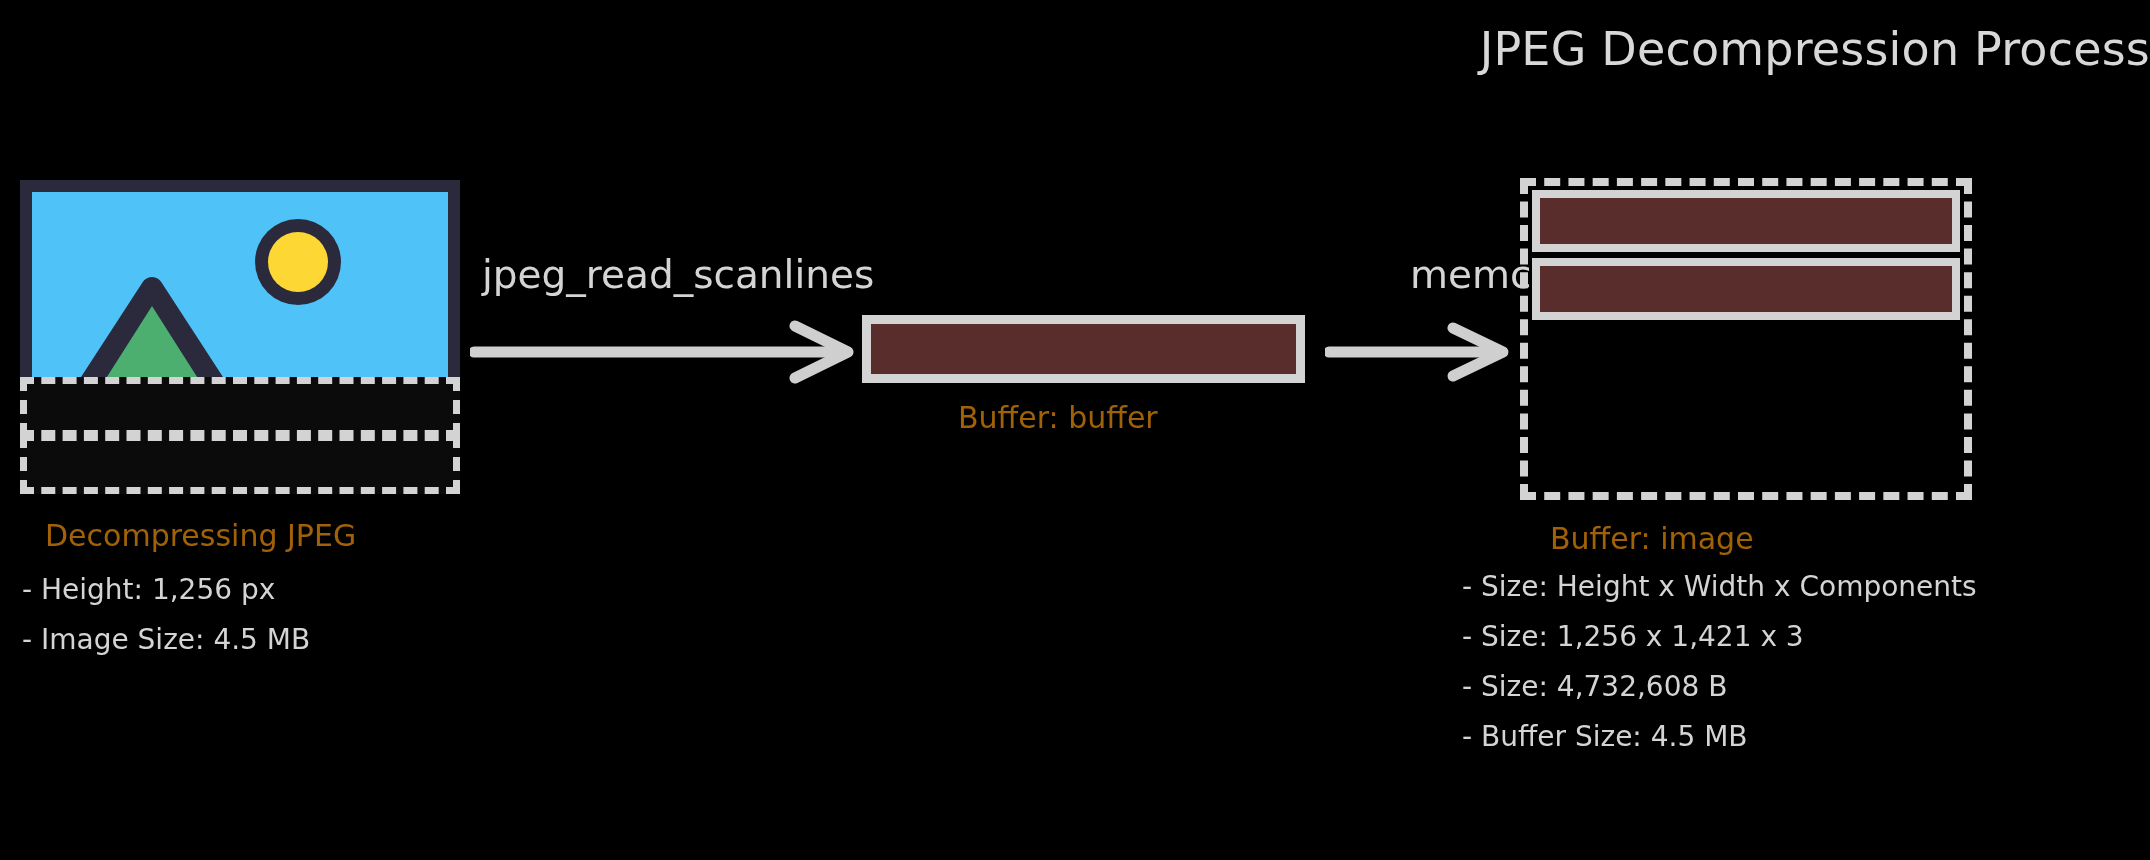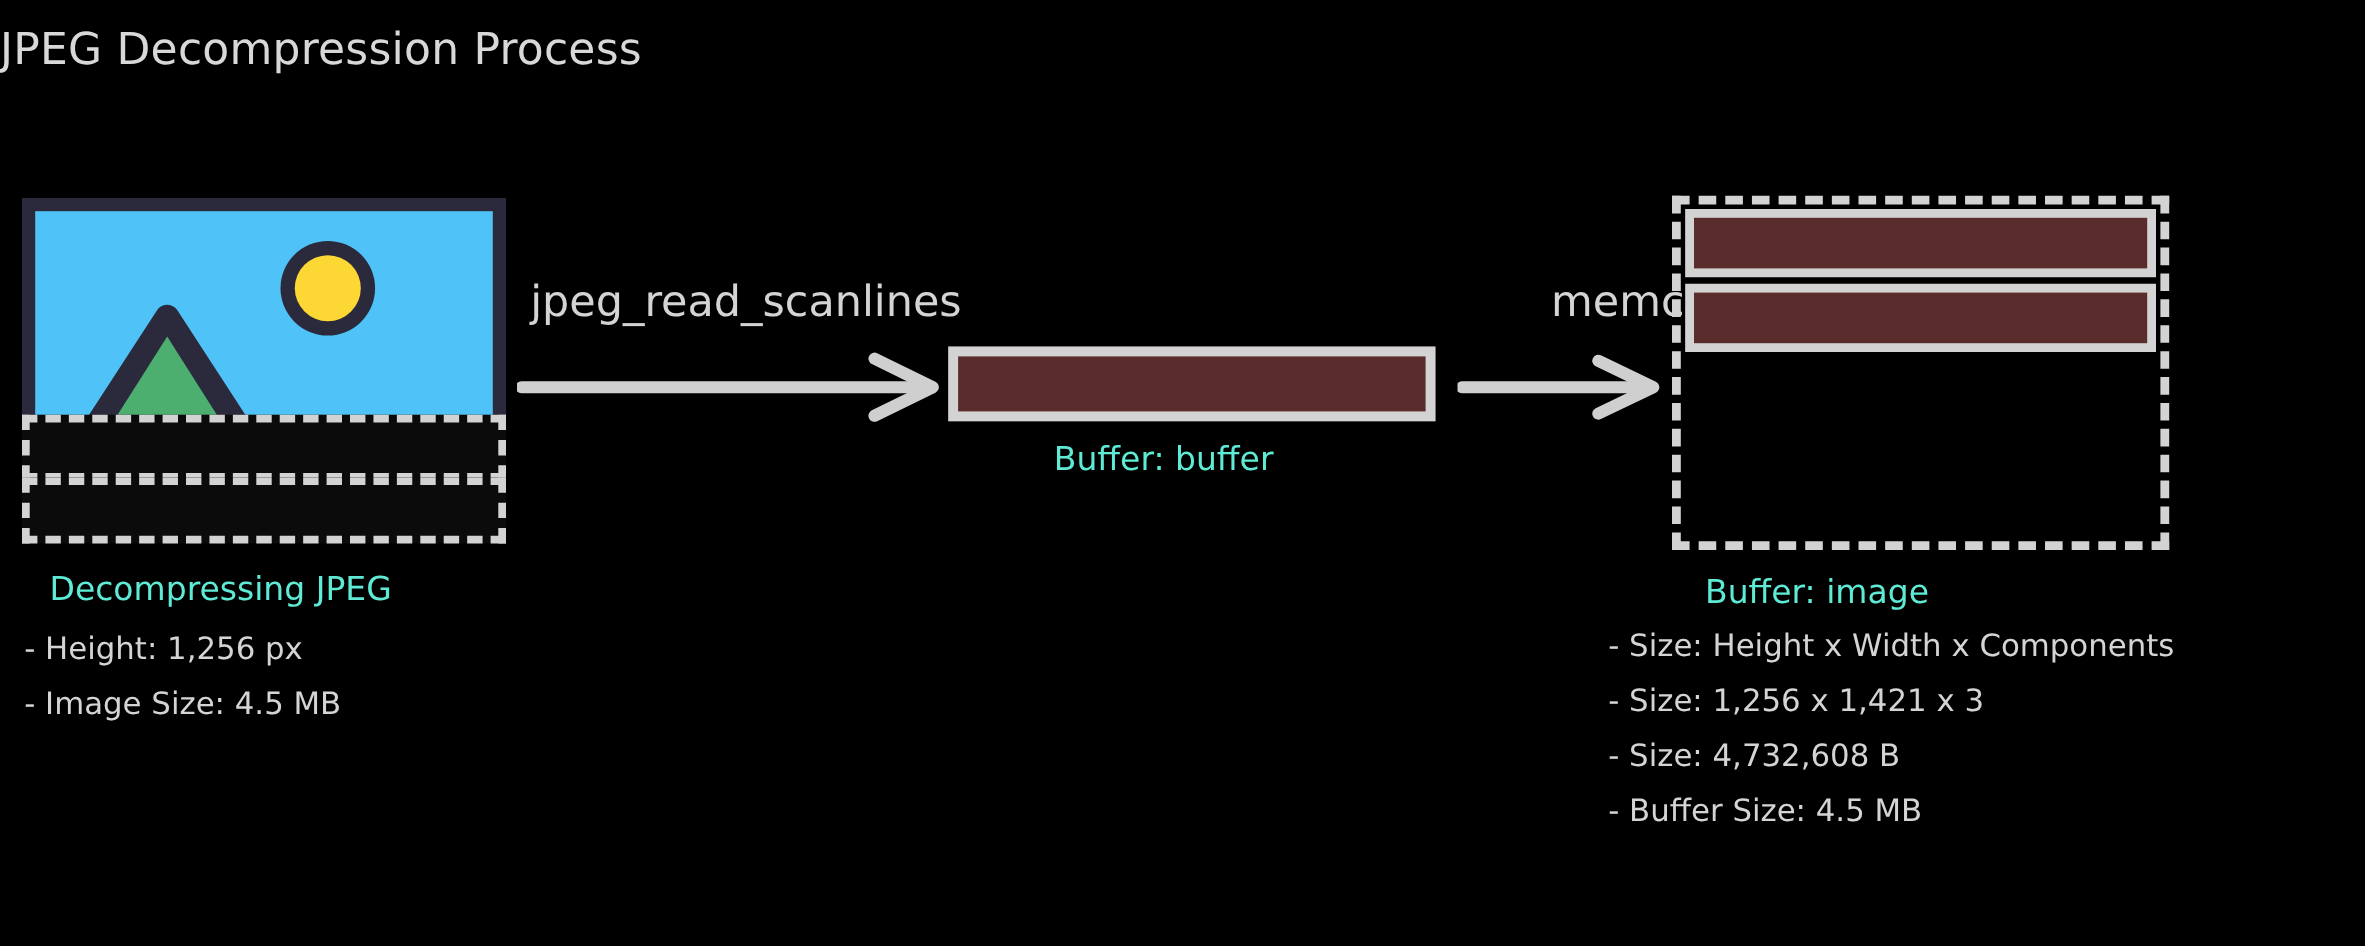--- a/index.html
+++ b/index.html
@@ -16,22 +16,22 @@
     color: #d4d4d4;
     -webkit-font-smoothing: antialiased;
   }
 
   
   #diagram-title {
     position: absolute;
     top: 22px;
     left: 0;
     width: 2150px;
-    text-align: left;
-    font-size: 40px;
+    text-align: right;
+    font-size: 46px;
     font-weight: 400;
     color: #d8d8d8;
     letter-spacing: 0.2px;
   }
 
   
   #jpeg-image-node {
     position: absolute;
     left: 20px;
     top: 180px;
@@ -77,21 +77,21 @@
     border-left: 12px solid #2b2a3d;
     border-right: 12px solid #2b2a3d;
     border-bottom: 12px solid #2b2a3d;
     z-index: -1;
   }
 
   
   .node-caption {
     position: absolute;
     font-size: 30px;
-    color: #5eead4;
+    color: #a16207;
     white-space: nowrap;
   }
   .spec-list {
     position: absolute;
     font-size: 28px;
     line-height: 40px;
     color: #d4d4d4;
     white-space: nowrap;
   }
   .spec-list div { margin-bottom: 10px; }

